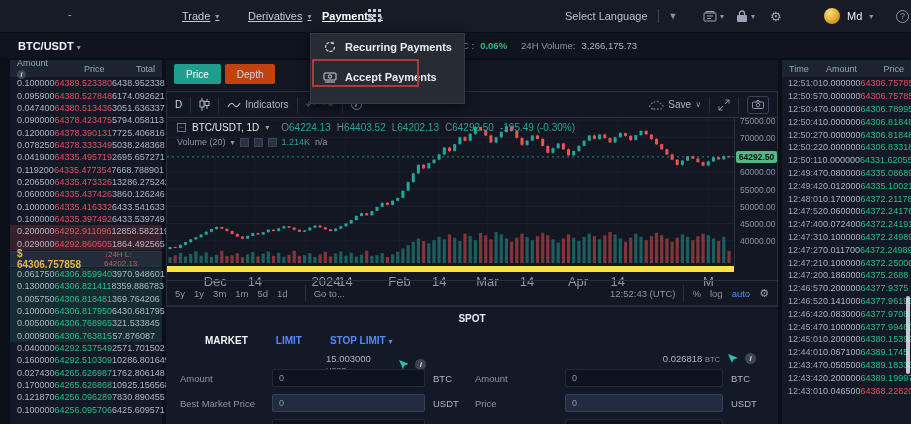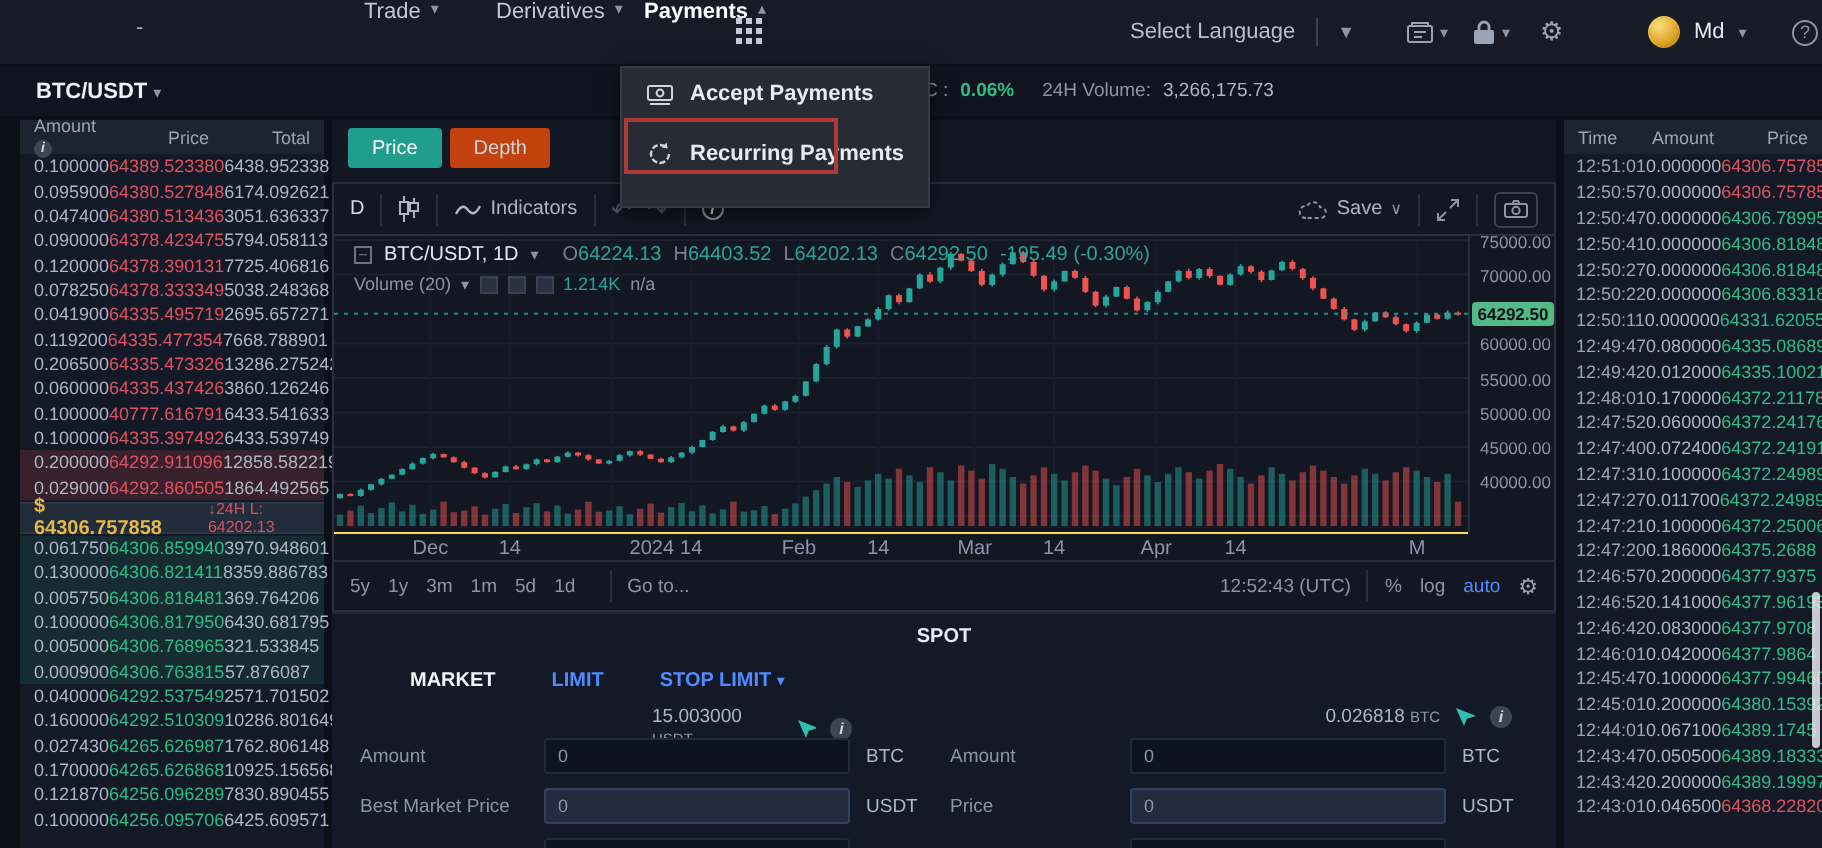--- a/index.html
+++ b/index.html
@@ -2,21 +2,21 @@
 <html><head>
 <meta charset="utf-8">
 <style>
   * { margin:0; padding:0; box-sizing:border-box; }
   body { background:#05070c; font-family:"Liberation Sans","DejaVu Sans",sans-serif; }
   .stage { position:relative; width:911px; height:424px; background:#0b0f18; overflow:hidden; color:#c6cedb; }
 
   
   .topnav { position:absolute; left:0; top:0; width:911px; height:32px; background:#161b26; display:flex; align-items:center; }
   .logo-dash { position:absolute; left:68px; top:8px; color:#aab3c0; font-size:11px; }
-  .nav-item { position:absolute; top:0; height:32px; display:flex; align-items:flex-start; gap:5px; font-size:11px; color:#c3cad6; cursor:pointer; }
+  .nav-item { position:absolute; top:0; height:32px; display:flex; align-items:center; gap:5px; font-size:11px; color:#c3cad6; cursor:pointer;text-decoration:underline; }
   .nav-item.active { color:#ffffff; font-weight:bold; }
   .caret { font-size:8px; color:#8b95a7; }
   .grid-icon { position:absolute; left:368px; top:9px; }
   .nav-right { position:absolute; top:0; height:32px; display:flex; align-items:center; }
   .sep-v { width:1px; height:14px; background:#3a4254; margin:0 10px; }
   .icon-grey { color:#9aa4b5; }
   .avatar { width:16px; height:16px; border-radius:50%; background:radial-gradient(circle at 35% 30%, #f9dd80, #e0a92b 55%, #a96f08); }
   .help-circle { width:13px; height:13px; border-radius:50%; border:1px solid #8b95a7; color:#8b95a7; font-size:9px; display:flex; align-items:center; justify-content:center; }
 
   
@@ -64,21 +64,21 @@
   .tv-toolbar { display:flex; align-items:center; height:26px; border-bottom:1px solid #2a2f3c; padding:0 8px; font-size:10px; color:#aeb6c4; }
   .tv-sep { width:1px; height:16px; background:#2a2f3c; margin:0 8px; }
   .tv-btn { display:flex; align-items:center; gap:4px; cursor:pointer; }
   .tv-right { margin-left:auto; display:flex; align-items:center; }
   .cam-box { display:flex; align-items:center; justify-content:center; width:22px; height:18px; border:1px solid #3a4254; border-radius:3px; }
   .tv-main { position:relative; height:148px; }
   .plot { position:absolute; left:0; top:0; }
   .price-axis { position:absolute; left:567px; top:0; width:44px; height:148px; border-left:1px solid #2a2f3c; font-size:8.5px; color:#8b95a7; }
   .ptick { position:absolute; left:5px; }
   .ptag { position:absolute; left:1px; width:41px; text-align:center; background:#53b987; color:#0c1118; font-weight:bold; border-radius:2px; font-size:8.5px; padding:1px 0; }
-  .time-axis { position:absolute; left:0; top:174px; width:567px; height:14px; font-size:10px; color:#8b95a7; border-top:1px solid #fde047; }
+  .time-axis { position:absolute; left:0; top:174px; width:567px; height:14px; font-size:13px; color:#8b95a7; border-top:6px solid #fde047; }
   .ttick { position:absolute; top:2px; transform:translateX(-50%); }
   .tv-bottom { position:absolute; left:0; top:188px; width:610px; height:25px; border-top:1px solid #2a2f3c; display:flex; align-items:center; font-size:9.5px; color:#8b95a7; padding:0 8px; }
   .rng { margin-right:9px; cursor:pointer; }
   .legend { position:absolute; left:10px; top:30px; display:flex; align-items:center; gap:6px; font-size:10px; color:#b2bac8; z-index:5; }
   .ohlc-l { color:#787f8d; } .ohlc-v { color:#26a69a; }
   .collapse-box { width:9px; height:9px; border:1px solid #6b7485; color:#6b7485; font-size:8px; line-height:7px; text-align:center; }
   .vol-legend { position:absolute; left:10px; top:45px; display:flex; align-items:center; gap:5px; font-size:9px; color:#8b95a7; z-index:5; }
   .mini-box { width:9px; height:9px; background:#2a3140; border:1px solid #3a4254; }
   .teal { color:#26a69a; }
 
@@ -223,21 +223,21 @@
           <span class="c-p">64335.473326</span>
           <span class="c-t">13286.275242</span>
         </div>
         <div class="row ask">
           <span class="c-a">0.060000</span>
           <span class="c-p">64335.437426</span>
           <span class="c-t">3860.126246</span>
         </div>
         <div class="row ask">
           <span class="c-a">0.100000</span>
-          <span class="c-p">40777.616791</span>
+          <span class="c-p">64335.416332</span>
           <span class="c-t">6433.541633</span>
         </div>
         <div class="row ask">
           <span class="c-a">0.100000</span>
           <span class="c-p">64335.397492</span>
           <span class="c-t">6433.539749</span>
         </div>
         <div class="row ask hl-ask">
           <span class="c-a">0.200000</span>
           <span class="c-p">64292.911096</span>
@@ -942,25 +942,20 @@
           <span class="tc-t">12:46:52</span>
           <span class="tc-a">0.141000</span>
           <span class="tc-p up">64377.961938</span>
         </div>
         <div class="trow">
           <span class="tc-t">12:46:42</span>
           <span class="tc-a">0.083000</span>
           <span class="tc-p up">64377.9708</span>
         </div>
         <div class="trow">
-          <span class="tc-t">12:46:01</span>
-          <span class="tc-a">0.042000</span>
-          <span class="tc-p up">64377.9864</span>
-        </div>
-        <div class="trow">
           <span class="tc-t">12:45:47</span>
           <span class="tc-a">0.100000</span>
           <span class="tc-p up">64377.994602</span>
         </div>
         <div class="trow">
           <span class="tc-t">12:45:01</span>
           <span class="tc-a">0.200000</span>
           <span class="tc-p up">64380.153929</span>
         </div>
         <div class="trow">
@@ -981,31 +976,31 @@
         <div class="trow">
           <span class="tc-t">12:43:01</span>
           <span class="tc-a">0.046500</span>
           <span class="tc-p down">64368.228204</span>
         </div>
       </div>
     <div class="scroll-thumb"></div>
   </div>
 
   <div class="dropdown">
+    <div class="dd-item">
+      <svg width="14" height="14">
+          <path d="M11.5 7a4.5 4.5 0 1 1-1.3-3.2" fill="none" stroke="#cfd6dd" stroke-width="1.2" stroke-dasharray="3,1.2"></path>
+          <path d="M10.3 1.2l.5 3-3-.4z" fill="#cfd6dd"></path>
+        </svg>
+      <span>Recurring Payments</span>
+    </div>
     <div class="dd-item">
       <svg width="14" height="11">
           <rect x="1" y="1" width="12" height="7" rx="1" fill="none" stroke="#cfd6dd"></rect>
           <circle cx="7" cy="4.5" r="1.7" fill="none" stroke="#cfd6dd"></circle>
           <path d="M2 10h10" stroke="#cfd6dd"></path>
         </svg>
       <span>Accept Payments</span>
     </div>
-    <div class="dd-item">
-      <svg width="14" height="14">
-          <path d="M11.5 7a4.5 4.5 0 1 1-1.3-3.2" fill="none" stroke="#cfd6dd" stroke-width="1.2" stroke-dasharray="3,1.2"></path>
-          <path d="M10.3 1.2l.5 3-3-.4z" fill="#cfd6dd"></path>
-        </svg>
-      <span>Recurring Payments</span>
-    </div>
     <div class="annotation-box"></div>
   </div>
 
 </div>
 
 </body></html>

